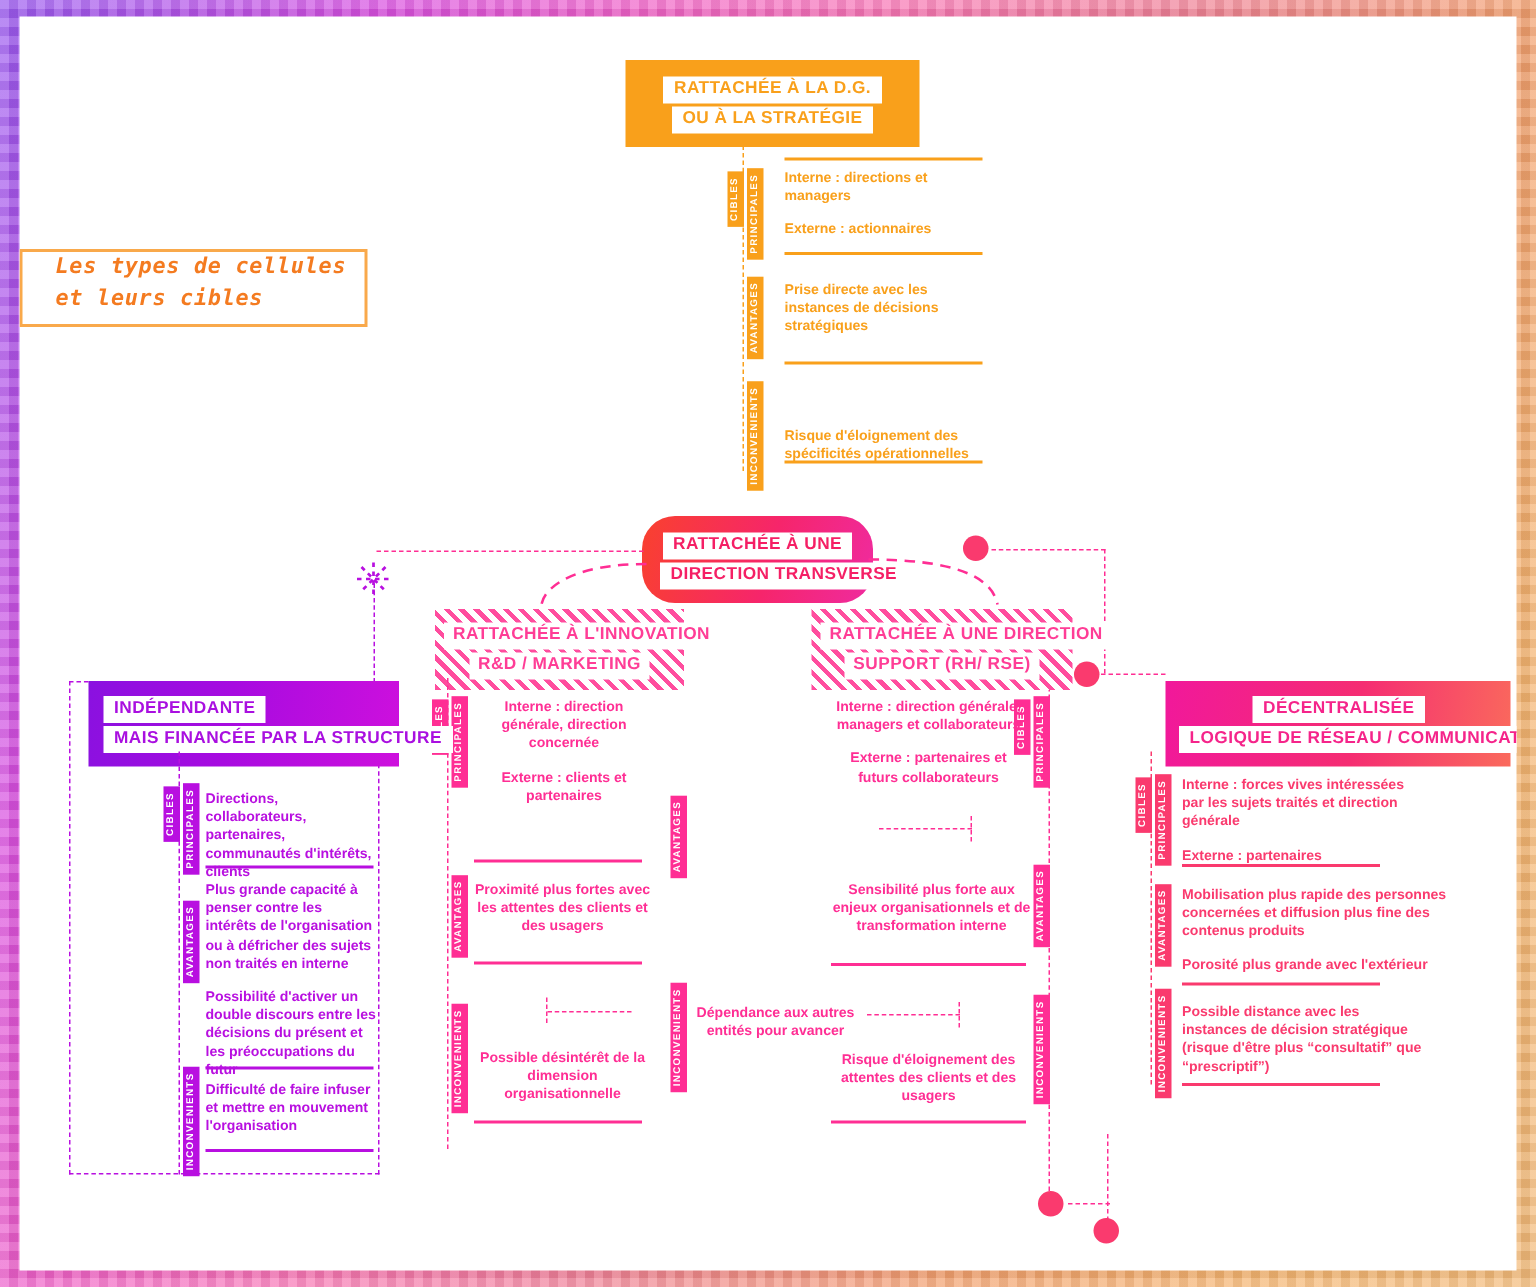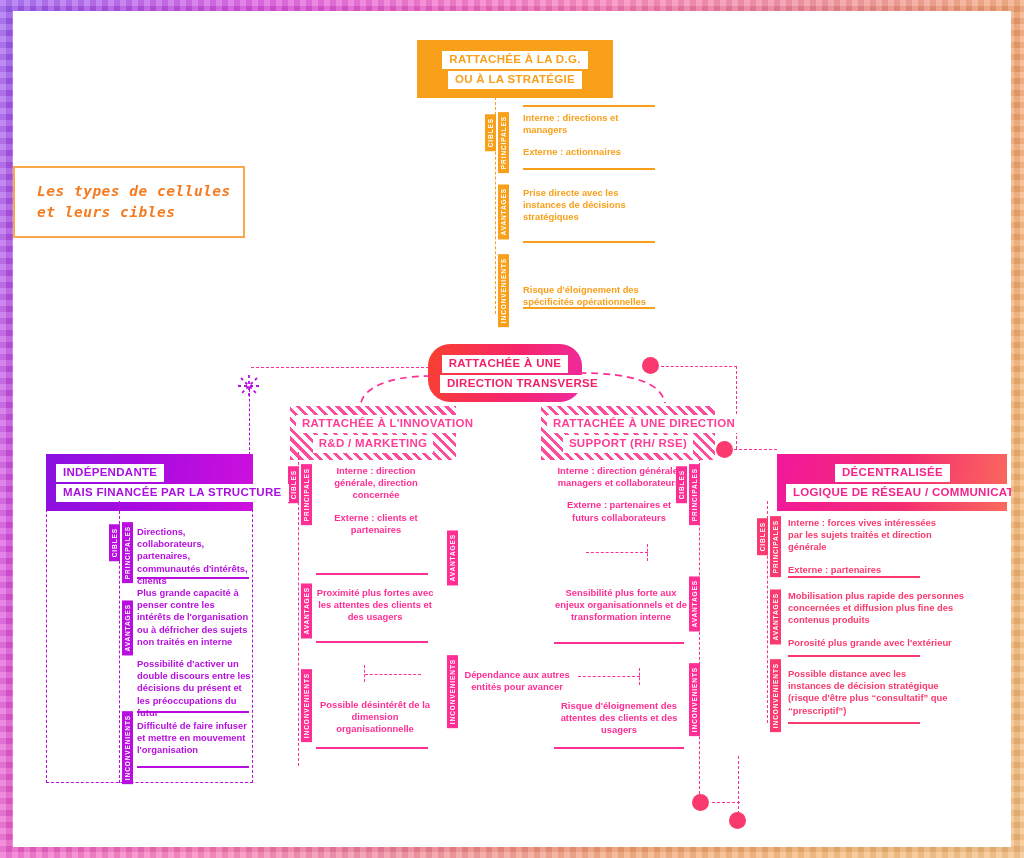--- a/index.html
+++ b/index.html
@@ -33,24 +33,24 @@
     left: 13px; top: 11px; right: 13px; bottom: 11px;
     background: #fff;
     z-index: 2;
     overflow: hidden;
   }
 
   .abs { position: absolute; }
 
   
   #title-card {
-    left: 0px; top: 155px; width: 232px; height: 72px;
+    left: 0px; top: 155px; width: 232px; height: 52px;
     border: 2px solid #F9A94B;
     background: #fff;
-    display: flex; align-items: center; padding-left: 22px;
+    display: flex; padding-left: 22px;
   }
   #title-card .t {
     font-family: "DejaVu Sans Mono", monospace;
     font-style: italic;
     font-weight: bold;
     font-size: 14.5px;
     line-height: 21px;
     color: #F47B20;
     letter-spacing: .5px;
     white-space: pre-line;
@@ -93,21 +93,21 @@
       repeating-linear-gradient(45deg, #FF4D9E 0 3px, #ffffff 3px 7px);
     text-align: center;
     padding: 7px 6px;
   }
   .hatch .hdr-line { color: #FF3D96; padding: 2px 6px 3px 6px; }
   #box-innov { left: 277px; top: 395px; width: 166px; }
   #box-support { left: 528px; top: 395px; width: 174px; }
 
   
   #box-indep {
-    left: 33px; top: 443px; width: 207px;
+    left: 46px; top: 443px; width: 207px;
     background: linear-gradient(100deg, #8A11E0 0%, #A70BE0 45%, #CE10DD 100%);
     padding: 8px 8px 9px 10px;
     text-decoration: underline;
   }
   #box-indep .hdr-line { color: #A90FE0; }
 
   
   #box-decentr {
     left: 764px; top: 443px; width: 230px;
     background: linear-gradient(100deg, #F1189B 0%, #F52D72 55%, #FA6A5C 100%);

